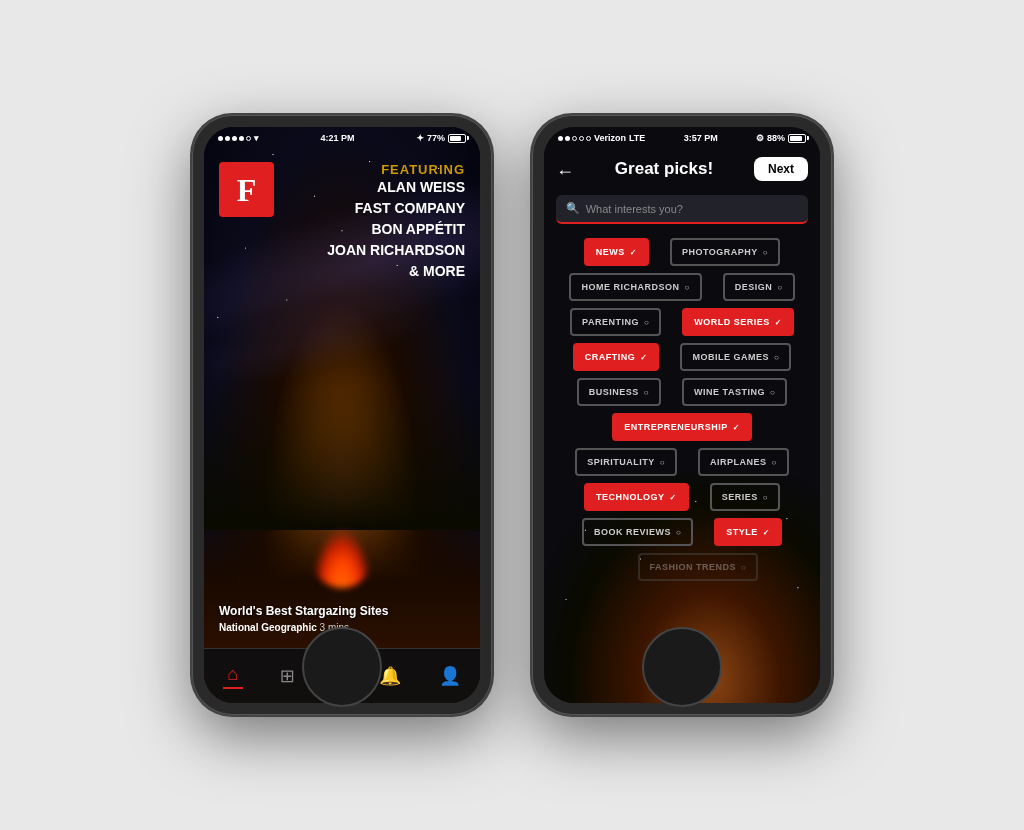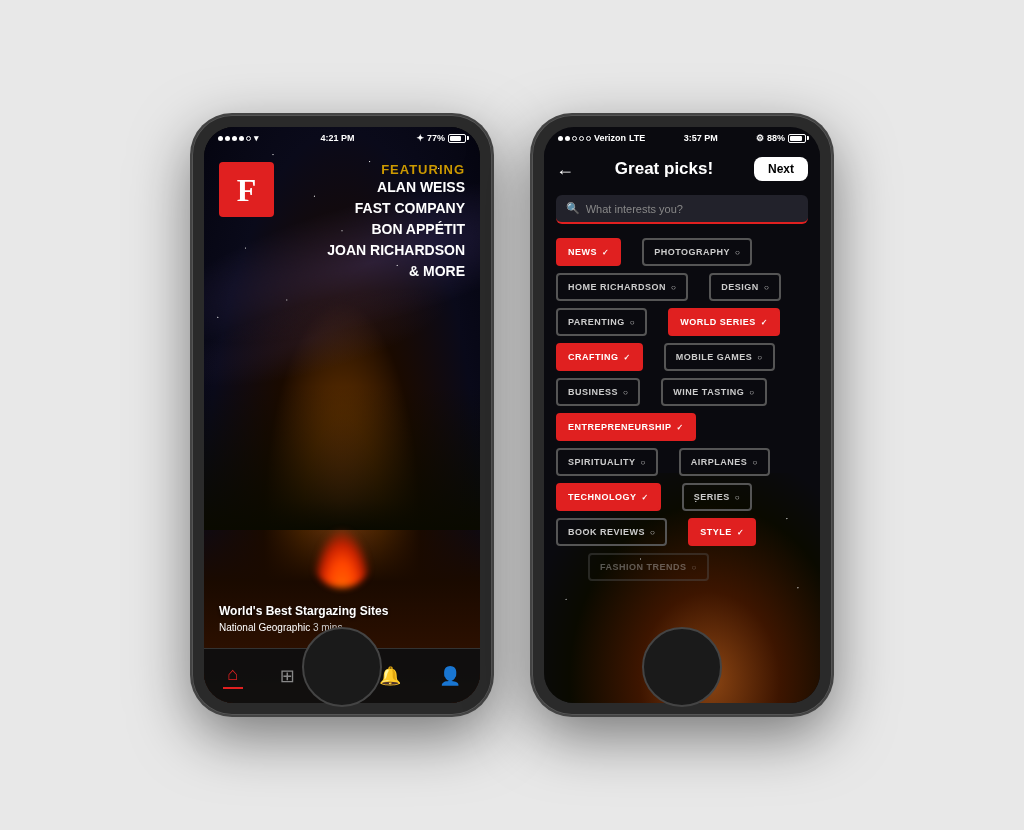--- a/index.html
+++ b/index.html
@@ -197,21 +197,21 @@
       font-size: 12px;
       font-weight: 800;
       line-height: 1.2;
       margin-bottom: 4px;
       text-shadow: 0 1px 3px rgba(0,0,0,0.8);
     }
     .article-meta {
       color: #ccc;
       font-size: 10px;
     }
-    .article-source { font-weight: 400; color: #fff; }
+    .article-source { font-weight: 700; color: #fff; }
 
     .phone1-nav {
       position: absolute;
       bottom: 0; left: 0; right: 0;
       height: 55px;
       background: rgba(15,15,15,0.95);
       display: flex;
       align-items: center;
       justify-content: space-around;
       z-index: 10;
@@ -309,21 +309,21 @@
       z-index: 10;
       padding: 8px 12px;
       display: flex;
       flex-direction: column;
       gap: 7px;
       overflow: hidden;
     }
     .interest-row {
       display: flex;
       gap: 21px;
-      justify-content: flex-start;
+      justify-content: center;
     }
     .tag {
       padding: 7px 10px;
       border-radius: 4px;
       font-size: 9px;
       font-weight: 800;
       letter-spacing: 0.5px;
       display: flex;
       align-items: center;
       gap: 5px;

